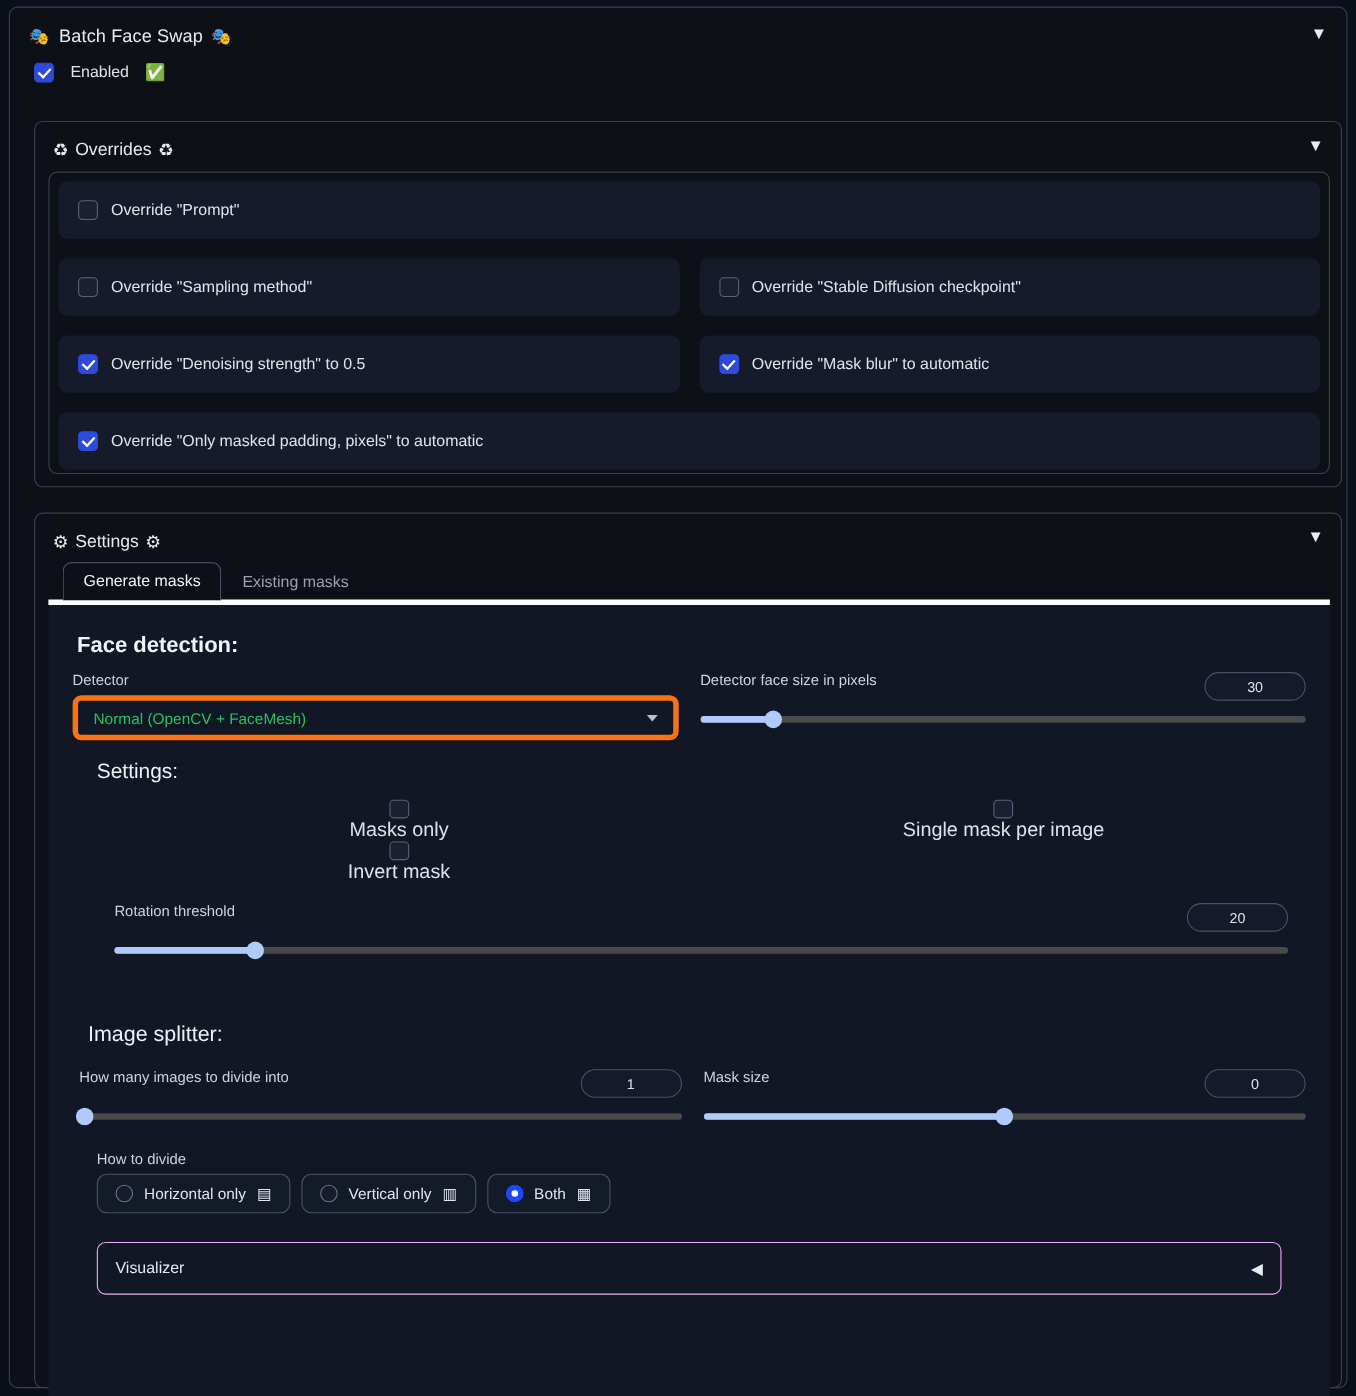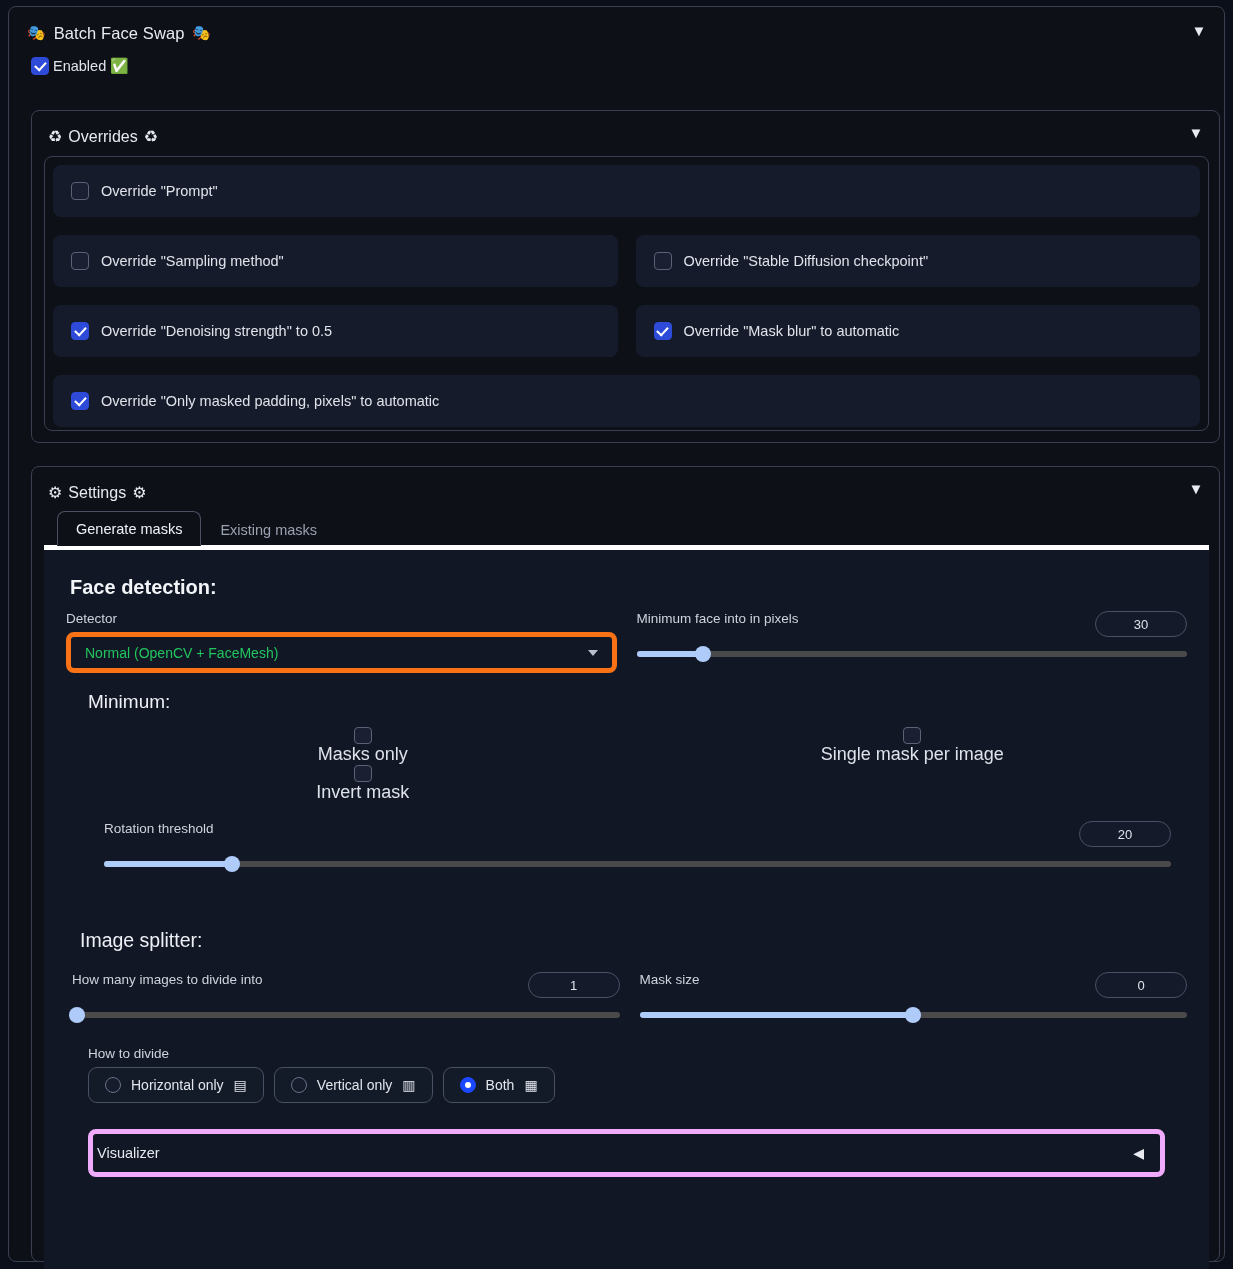--- a/index.html
+++ b/index.html
@@ -31,21 +31,21 @@
   .acc-title { font-size: 16.5px; color: #e8eaf0; letter-spacing: .1px; }
   .acc-arrow {
     position: absolute; right: 16px;
     color: #e9ebf1; font-size: 15px; line-height: 1;
     width: 18px; text-align: center;
     cursor: pointer;
   }
 
   
   .enabled-row {
-    display: flex; align-items: center; gap: 4px;
+    display: flex; align-items: center; gap: 15px;
     padding: 6px 0 0 22px;
   }
 
   
   .cb {
     width: 18px; height: 18px; min-width: 18px;
     border-radius: 4px;
     border: 1px solid #5b6176;
     background: #1a2032;
     display: inline-flex; align-items: center; justify-content: center;
@@ -246,26 +246,26 @@
     display: inline-flex; align-items: center; justify-content: center;
   }
   .radio.on { background: #1b48ff; border-color: #1b48ff; }
   .radio.on::after {
     content: ""; width: 6px; height: 6px; border-radius: 50%; background: #fff;
   }
 
   
   .visualizer {
     margin-top: 26px;
-    border: 5px solid #f0abfc;
+    border: 1px solid #f0abfc;
     border-radius: 8px;
     background: #111725;
     height: 48px;
     display: flex; align-items: center;
-    padding: 0 4px;
+    padding: 0 16px;
     position: relative;
     font-size: 14.5px; color: #e6e8ee;
     cursor: pointer;
   }
   .vis-arrow {
     position: absolute; right: 16px;
     color: #e9ebf1; font-size: 14px;
   }
 </style>
 </head>
@@ -354,33 +354,33 @@
           <div class="row2">
             <div class="col">
               <div class="fld-label">Detector</div>
               <div class="dropdown">
                 <span>Normal (OpenCV + FaceMesh)</span>
                 <span class="dd-caret"></span>
               </div>
             </div>
             <div class="col">
               <div class="slider-head">
-                <div class="fld-label">Minimum face into in pixels</div>
+                <div class="fld-label">Detector face size in pixels</div>
                 <div class="numbox">30</div>
               </div>
               <div class="slider">
                 <div class="track"></div>
                 <div class="fill" style="width: 12%;"></div>
                 <div class="thumb" style="left: 12%;"></div>
               </div>
             </div>
           </div>
 
           <div class="sub-panel">
-            <div class="h-sub" style="margin-left:0;">Minimum:</div>
+            <div class="h-sub" style="margin-left:0;">Settings:</div>
 
             <div class="chk-grid">
               <div class="chk-col">
                 <div class="chk-item">
                   <span class="cb"></span>
                   <span>Masks only</span>
                 </div>
                 <div class="chk-item">
                   <span class="cb"></span>
                   <span>Invert mask</span>

